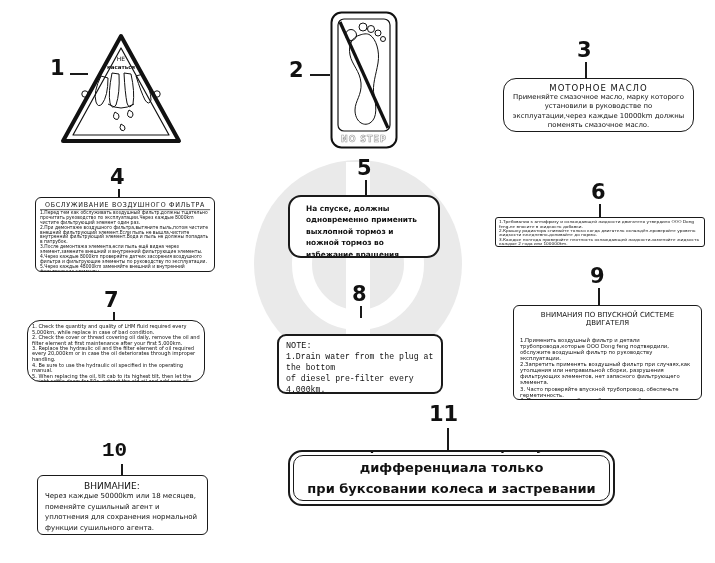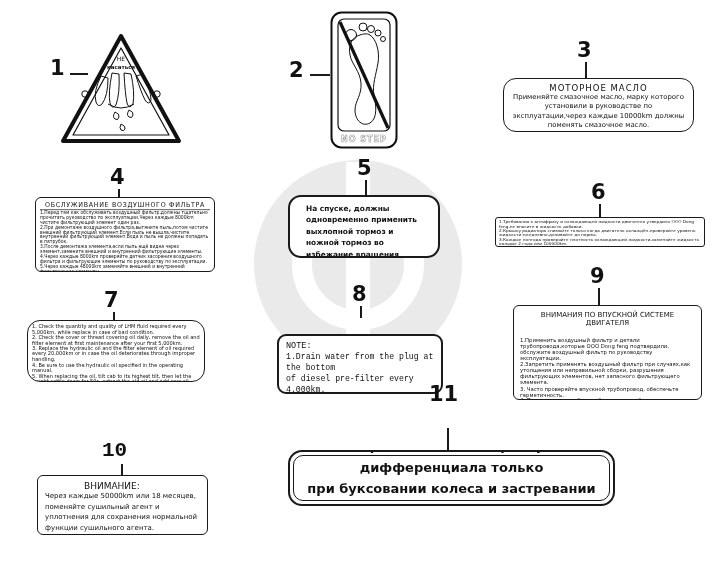--- a/index.html
+++ b/index.html
@@ -45,21 +45,21 @@
   <div class="callout" style="left:591px;top:182px;">6</div>
   <div class="leader" style="left:599px;top:204px;width:1.5px;height:13px;"></div>
   <div class="callout" style="left:104px;top:290px;">7</div>
   <div class="leader" style="left:113px;top:312px;width:1.5px;height:8px;"></div>
   <div class="callout" style="left:352px;top:284px;">8</div>
   <div class="leader" style="left:360px;top:306px;width:1.5px;height:12px;"></div>
   <div class="callout" style="left:590px;top:266px;">9</div>
   <div class="leader" style="left:598px;top:288px;width:1.5px;height:17px;"></div>
   <div class="callout" style="left:102px;top:440px;font-family:Liberation Mono, monospace;">10</div>
   <div class="leader" style="left:121px;top:464px;width:1.5px;height:11px;"></div>
-  <div class="callout" style="left:429px;top:384px;">11</div>
+  <div class="callout" style="left:429px;top:404px;">11</div>
   <div class="leader" style="left:447px;top:428px;width:1.5px;height:22px;"></div>
 
   <svg class="art" style="left:55px;top:28px;" width="132" height="122" viewBox="0 0 132 122">
     <path d="M66 8 L124 113 L8 113 Z" fill="#fff" stroke="#111" stroke-width="4" stroke-linejoin="round"></path>
     <path d="M66 20 L114 107 L18 107 Z" fill="none" stroke="#111" stroke-width="1.2" stroke-linejoin="round"></path>
     <text x="66" y="33" text-anchor="middle" font-size="6" fill="#111">НЕ</text>
     <text x="66" y="41" text-anchor="middle" font-size="5.5" font-weight="bold" fill="#111">касаться</text>
     <g stroke="#111" stroke-width="1" fill="none">
       <path d="M46 48 q-8 16 -5 26 q2 6 6 2 q6 -8 6 -26 z"></path>
       <path d="M57 45 q-4 20 -2 30 q2 7 6 2 q4 -12 3 -31 z"></path>

